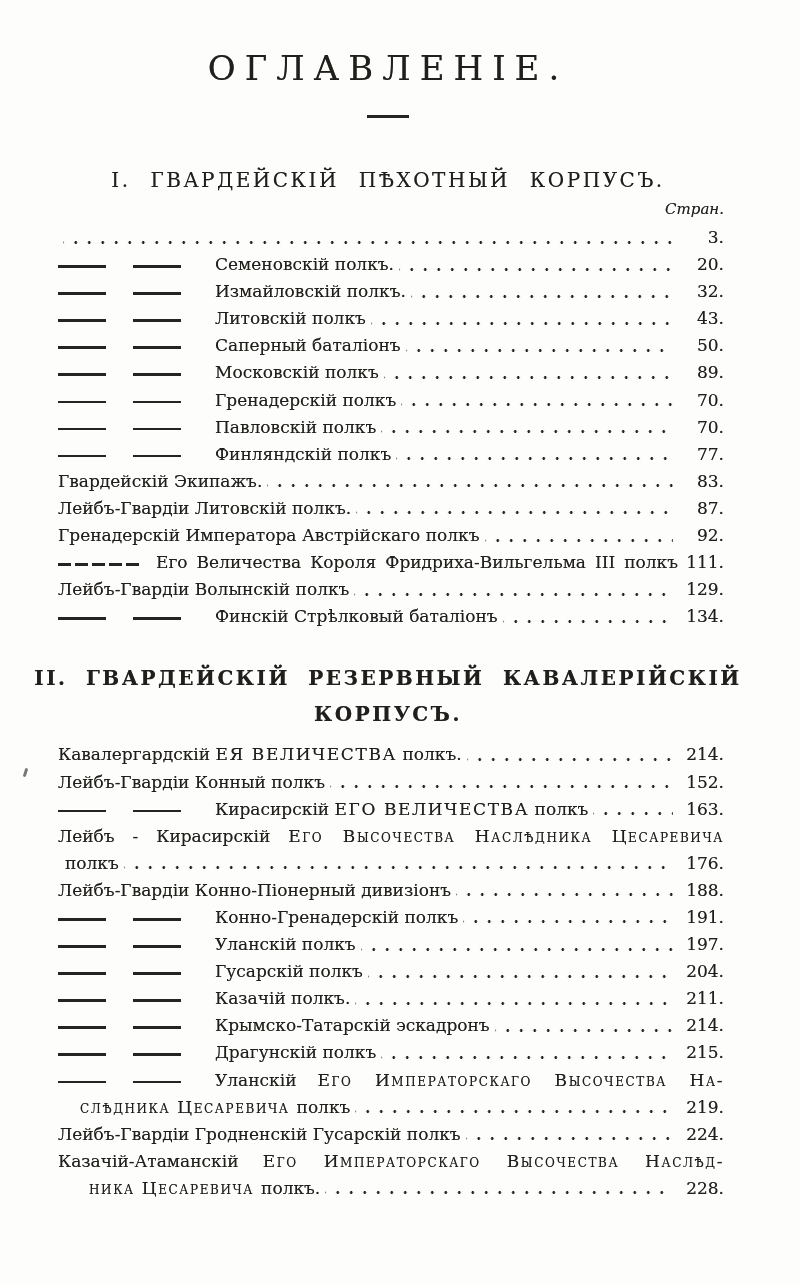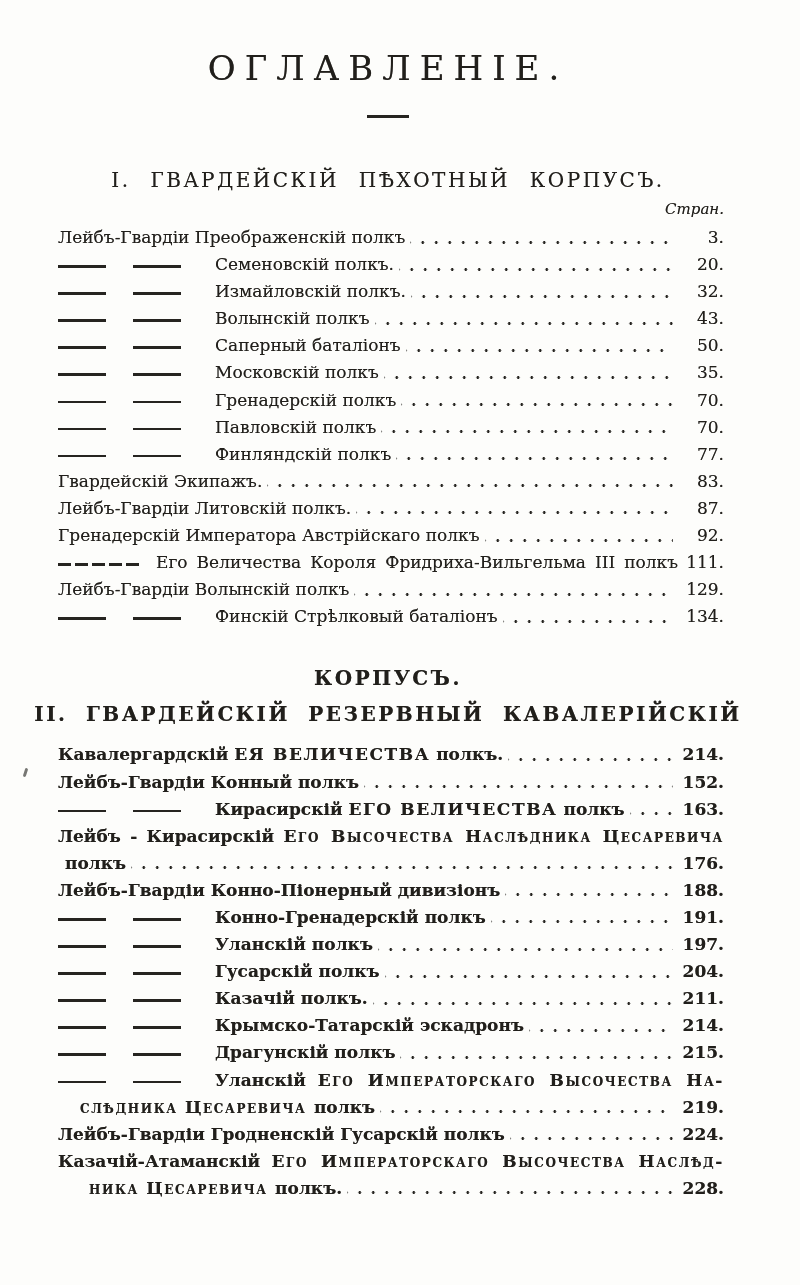--- a/index.html
+++ b/index.html
@@ -22,21 +22,21 @@
     margin:30px 0 0; text-align:center; font-size:20px; font-weight:bold;
     letter-spacing:2.5px; word-spacing:9px; line-height:36px;
   }
   .h2 .hline { display:block; }
   .stran {
     margin-top:4px; padding-right:52px; text-align:right;
     font-style:italic; font-size:15px; line-height:22px;
   }
   .entries { padding:0 52px 0 58px; }
   .entries.sec1 { margin-top:4px; }
-  .entries.sec2 { margin-top:9px;font-weight:bold; }
+  .entries.sec2 { margin-top:9px; }
   .row { display:flex; align-items:stretch; height:27.1px; line-height:27.1px;
          font-size:17px; }
   .label { white-space:nowrap; }
   .label.just { flex:1 1 auto; white-space:normal; text-align:justify;
                 text-align-last:justify; overflow:hidden; }
   .sc { font-variant-caps:small-caps; letter-spacing:1.6px; }
   .ditto { flex:0 0 150px; display:flex; margin-right:7px; }
   .dash { width:48px; height:2.6px; background:#262420; margin-top:14px;
           background-image:repeating-linear-gradient(90deg,#262420 0 19px,rgba(0,0,0,0) 19px 24px); }
   .dash + .dash { margin-left:27px; }
@@ -56,21 +56,20 @@
 
 <div class="page">
   <h1 class="title">ОГЛАВЛЕНІЕ.</h1>
   <div class="divider"></div>
 
   <section>
     <h2 class="h1">I. ГВАРДЕЙСКІЙ ПѢХОТНЫЙ КОРПУСЪ.</h2>
     <div class="stran">Стран.</div>
     <div class="entries sec1">
         <div class="row">
-          <span class="label"><span class="seg">Лейбъ-Гвардіи Преображенскій полкъ</span></span>
           <span class="leader"></span>
           <span class="page-num">3.</span>
         </div>
         <div class="row">
           <span class="ditto">
             <i class="dash"></i>
             <i class="dash"></i>
           </span>
           <span class="label"><span class="seg">Семеновскій полкъ.</span></span>
           <span class="leader"></span>
@@ -83,41 +82,41 @@
           </span>
           <span class="label"><span class="seg">Измайловскій полкъ.</span></span>
           <span class="leader"></span>
           <span class="page-num">32.</span>
         </div>
         <div class="row">
           <span class="ditto">
             <i class="dash"></i>
             <i class="dash"></i>
           </span>
-          <span class="label"><span class="seg">Волынскій полкъ</span></span>
+          <span class="label"><span class="seg">Литовскій полкъ</span></span>
           <span class="leader"></span>
           <span class="page-num">43.</span>
         </div>
         <div class="row">
           <span class="ditto">
             <i class="dash"></i>
             <i class="dash"></i>
           </span>
           <span class="label"><span class="seg">Саперный баталіонъ</span></span>
           <span class="leader"></span>
           <span class="page-num">50.</span>
         </div>
         <div class="row">
           <span class="ditto">
             <i class="dash"></i>
             <i class="dash"></i>
           </span>
           <span class="label"><span class="seg">Московскій полкъ</span></span>
           <span class="leader"></span>
-          <span class="page-num">35.</span>
+          <span class="page-num">89.</span>
         </div>
         <div class="row">
           <span class="ditto">
             <i class="dash"></i>
             <i class="dash"></i>
           </span>
           <span class="label"><span class="seg">Гренадерскій полкъ</span></span>
           <span class="leader"></span>
           <span class="page-num">70.</span>
         </div>
@@ -171,22 +170,22 @@
           </span>
           <span class="label"><span class="seg">Финскій Стрѣлковый баталіонъ</span></span>
           <span class="leader"></span>
           <span class="page-num">134.</span>
         </div>
       </div>
   </section>
 
   <section>
     <h2 class="h2">
+      <span class="hline">II. ГВАРДЕЙСКІЙ РЕЗЕРВНЫЙ КАВАЛЕРІЙСКІЙ</span>
       <span class="hline">КОРПУСЪ.</span>
-      <span class="hline">II. ГВАРДЕЙСКІЙ РЕЗЕРВНЫЙ КАВАЛЕРІЙСКІЙ</span>
     </h2>
     <div class="entries sec2">
         <div class="row">
           <span class="label"><span class="seg">Кавалергардскій </span><span class="seg sc">ЕЯ ВЕЛИЧЕСТВА</span><span class="seg"> полкъ.</span></span>
           <span class="leader"></span>
           <span class="page-num">214.</span>
         </div>
         <div class="row">
           <span class="label"><span class="seg">Лейбъ-Гвардіи Конный полкъ</span></span>
           <span class="leader"></span>

